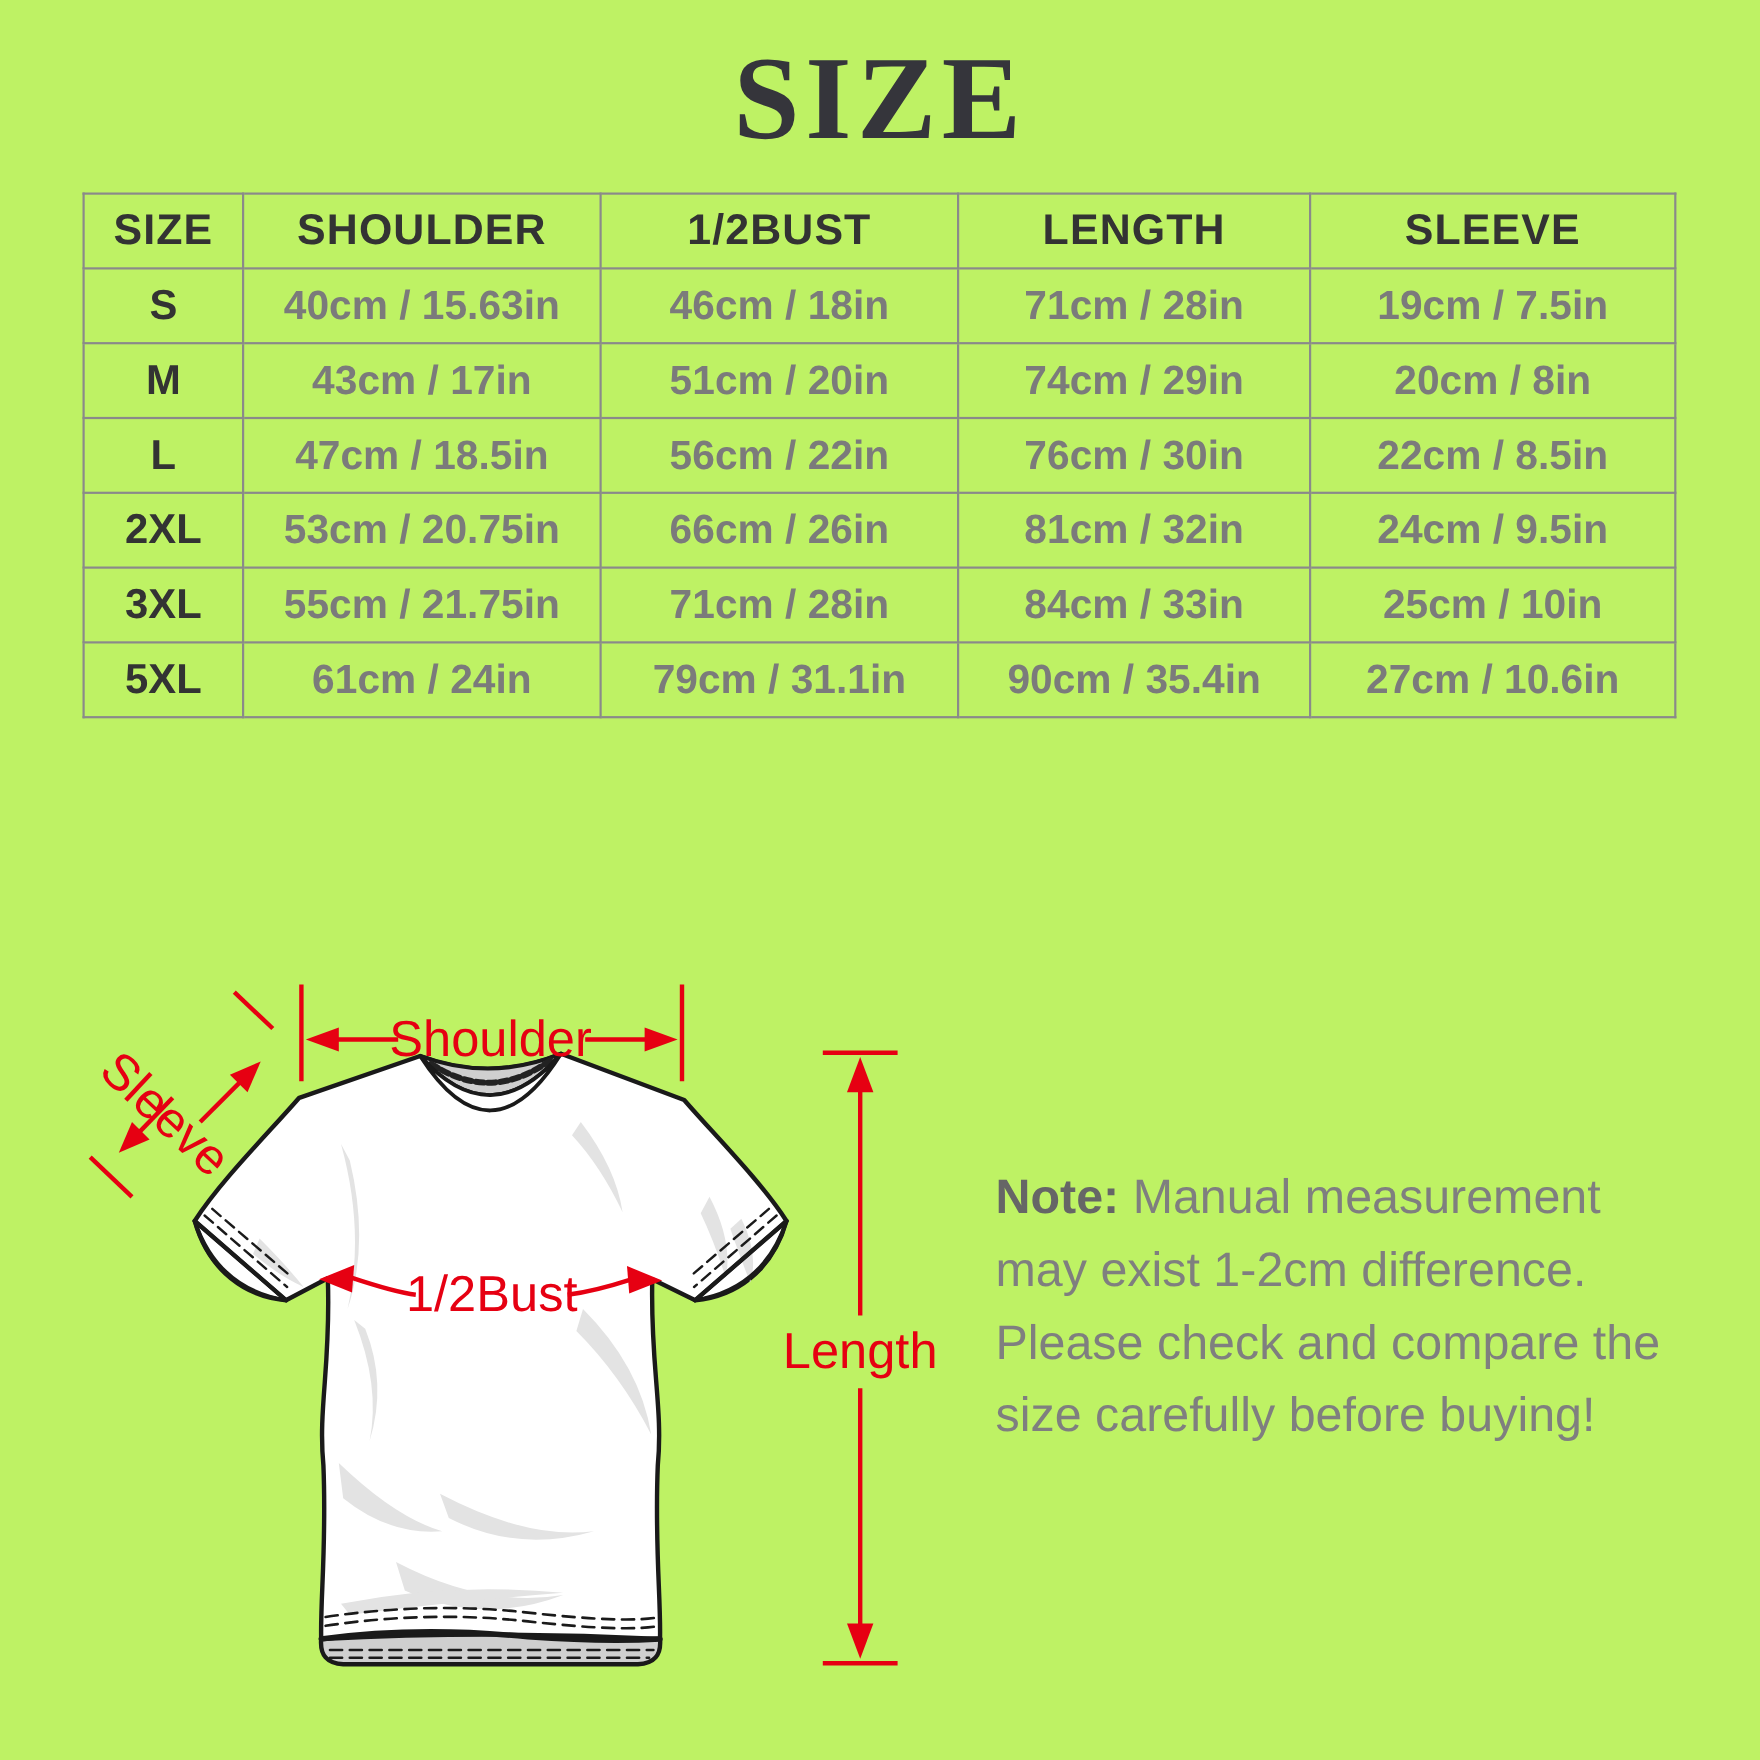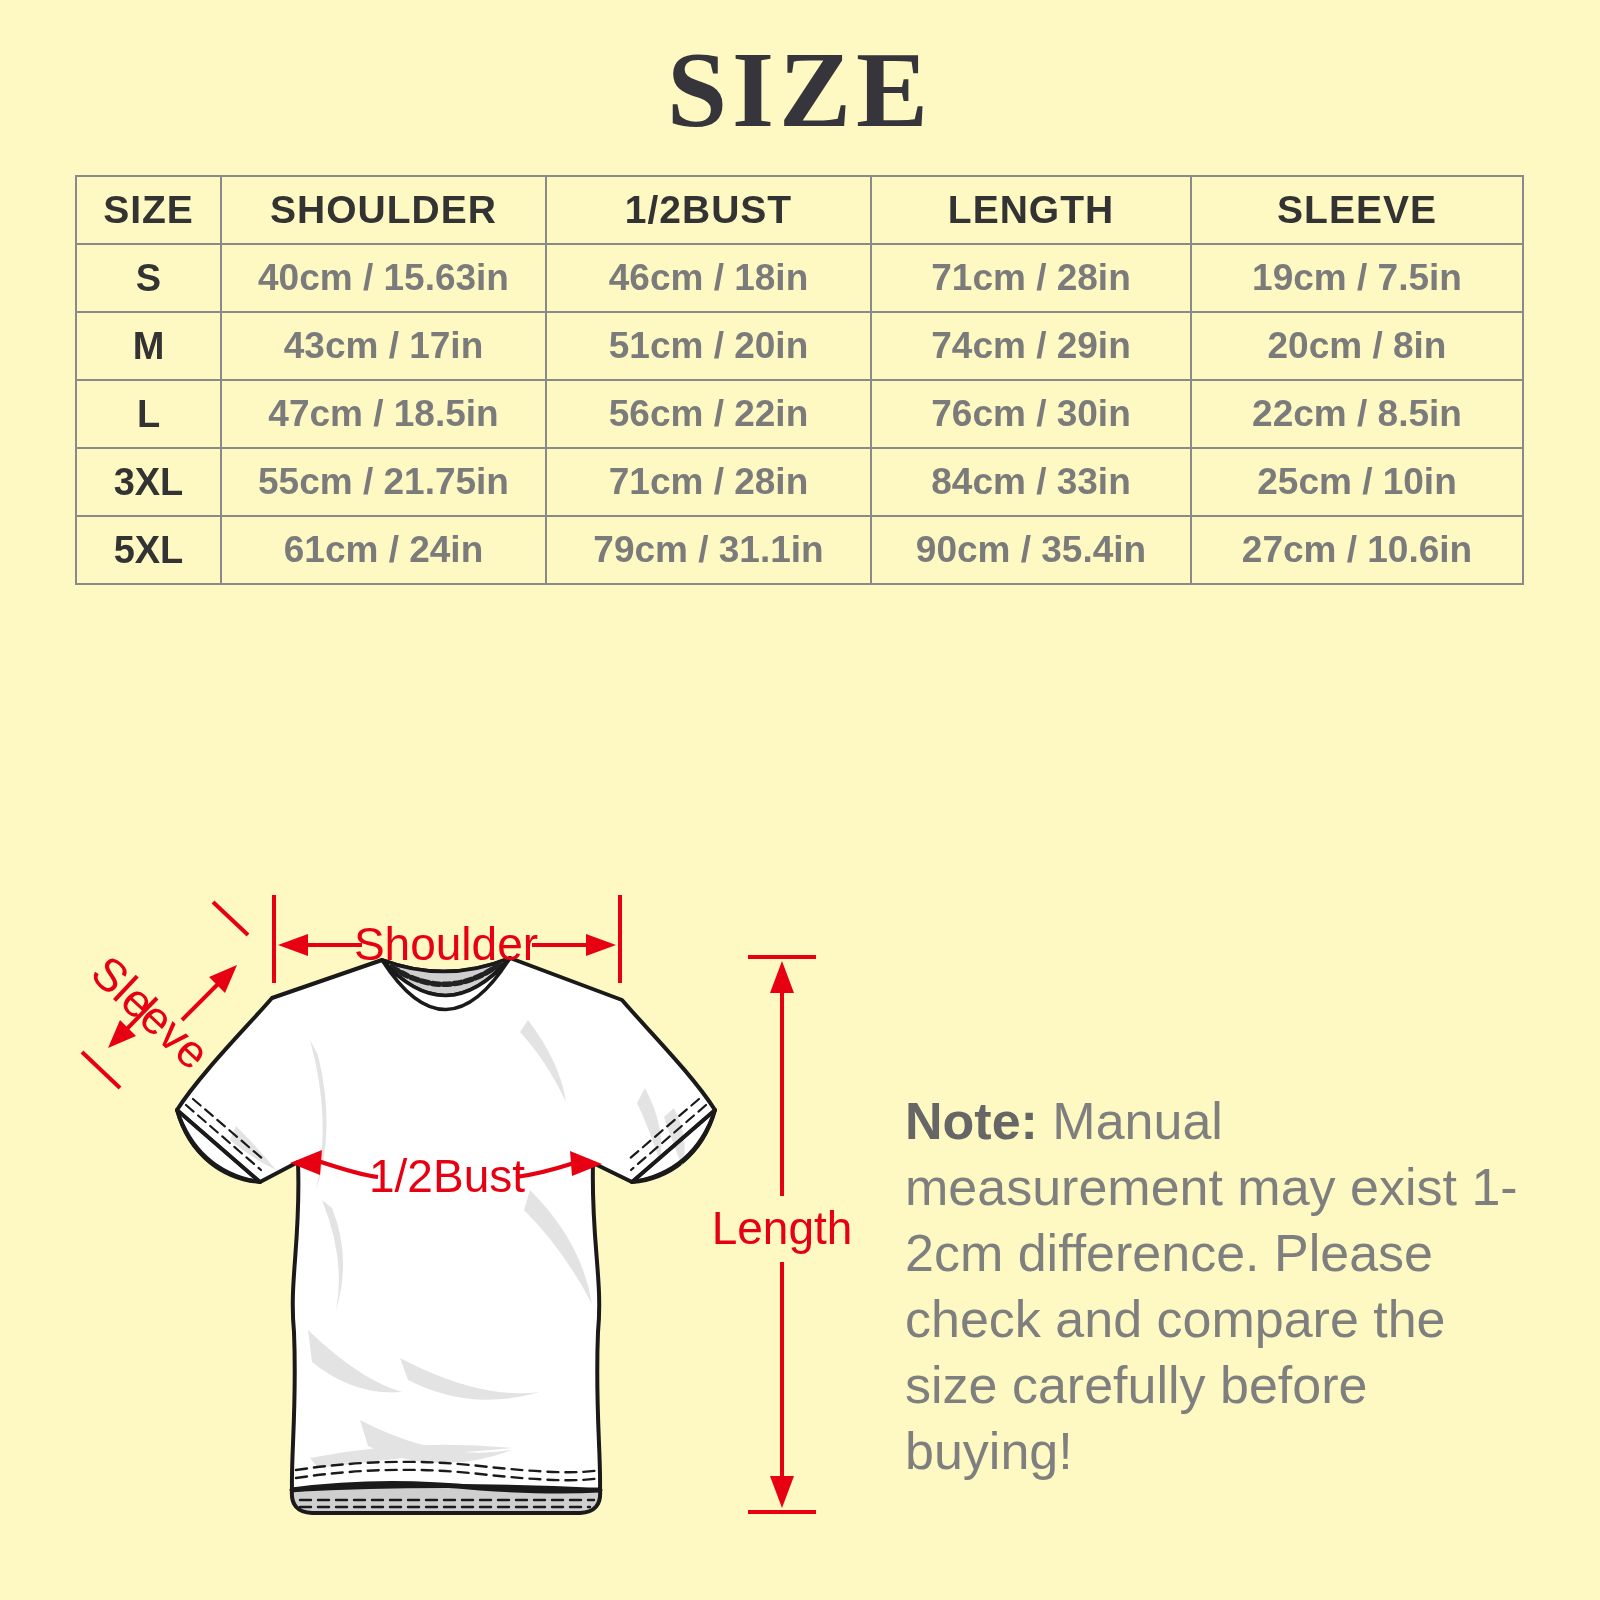--- a/index.html
+++ b/index.html
@@ -1,33 +1,33 @@
 <!DOCTYPE html>
 <html><head>
 <meta charset="utf-8">
 <style>
   html,body{margin:0;padding:0;background:#ffffff;}
-  .page{position:relative;width:1600px;height:1600px;background:#fef9c3;overflow:hidden;
+  .page{position:relative;width:1600px;height:1600px;background:#bef264;overflow:hidden;
         font-family:"Liberation Sans", sans-serif;}
   .title{position:absolute;left:0;top:28px;width:100%;text-align:center;
          font-family:"Liberation Serif", serif;font-weight:bold;font-size:108px;
          letter-spacing:5px;color:#35353b;}
   table.size-table{position:absolute;left:75px;top:175px;width:1447px;
          border-collapse:collapse;table-layout:fixed;}
   table.size-table col.c0{width:145px;} table.size-table col.c1{width:325px;}
   table.size-table col.c2{width:325px;} table.size-table col.c3{width:320px;}
   table.size-table col.c4{width:332px;}
   table.size-table th, table.size-table td{border:2px solid #8a8a8a;height:66px;
          text-align:center;vertical-align:middle;padding:0;}
   table.size-table th{font-size:39px;font-weight:bold;color:#333333;letter-spacing:1px;}
   td.size-cell{font-size:38px;font-weight:bold;color:#333333;}
   td.val-cell{font-size:37px;font-weight:bold;color:#7b7b7b;}
   .diagram-svg{position:absolute;left:60px;top:860px;width:800px;height:720px;}
-  .note{position:absolute;left:905px;top:1088px;width:625px;
-        font-size:52px;line-height:66px;color:#7f7f7f;}
+  .note{position:absolute;left:905px;top:1056px;width:625px;
+        font-size:44px;line-height:66px;color:#7f7f7f;}
   .note b{color:#666666;font-weight:bold;}
 </style>
 </head>
 <body>
 
 <div class="page">
 
   <div class="title">SIZE</div>
 
   <table class="size-table">
@@ -59,20 +59,27 @@
       <td class="val-cell">51cm / 20in</td>
       <td class="val-cell">74cm / 29in</td>
       <td class="val-cell">20cm / 8in</td>
     </tr>
     <tr>
       <td class="size-cell">L</td>
       <td class="val-cell">47cm / 18.5in</td>
       <td class="val-cell">56cm / 22in</td>
       <td class="val-cell">76cm / 30in</td>
       <td class="val-cell">22cm / 8.5in</td>
+    </tr>
+    <tr>
+      <td class="size-cell">2XL</td>
+      <td class="val-cell">53cm / 20.75in</td>
+      <td class="val-cell">66cm / 26in</td>
+      <td class="val-cell">81cm / 32in</td>
+      <td class="val-cell">24cm / 9.5in</td>
     </tr>
     <tr>
       <td class="size-cell">3XL</td>
       <td class="val-cell">55cm / 21.75in</td>
       <td class="val-cell">71cm / 28in</td>
       <td class="val-cell">84cm / 33in</td>
       <td class="val-cell">25cm / 10in</td>
     </tr>
     <tr>
       <td class="size-cell">5XL</td>

